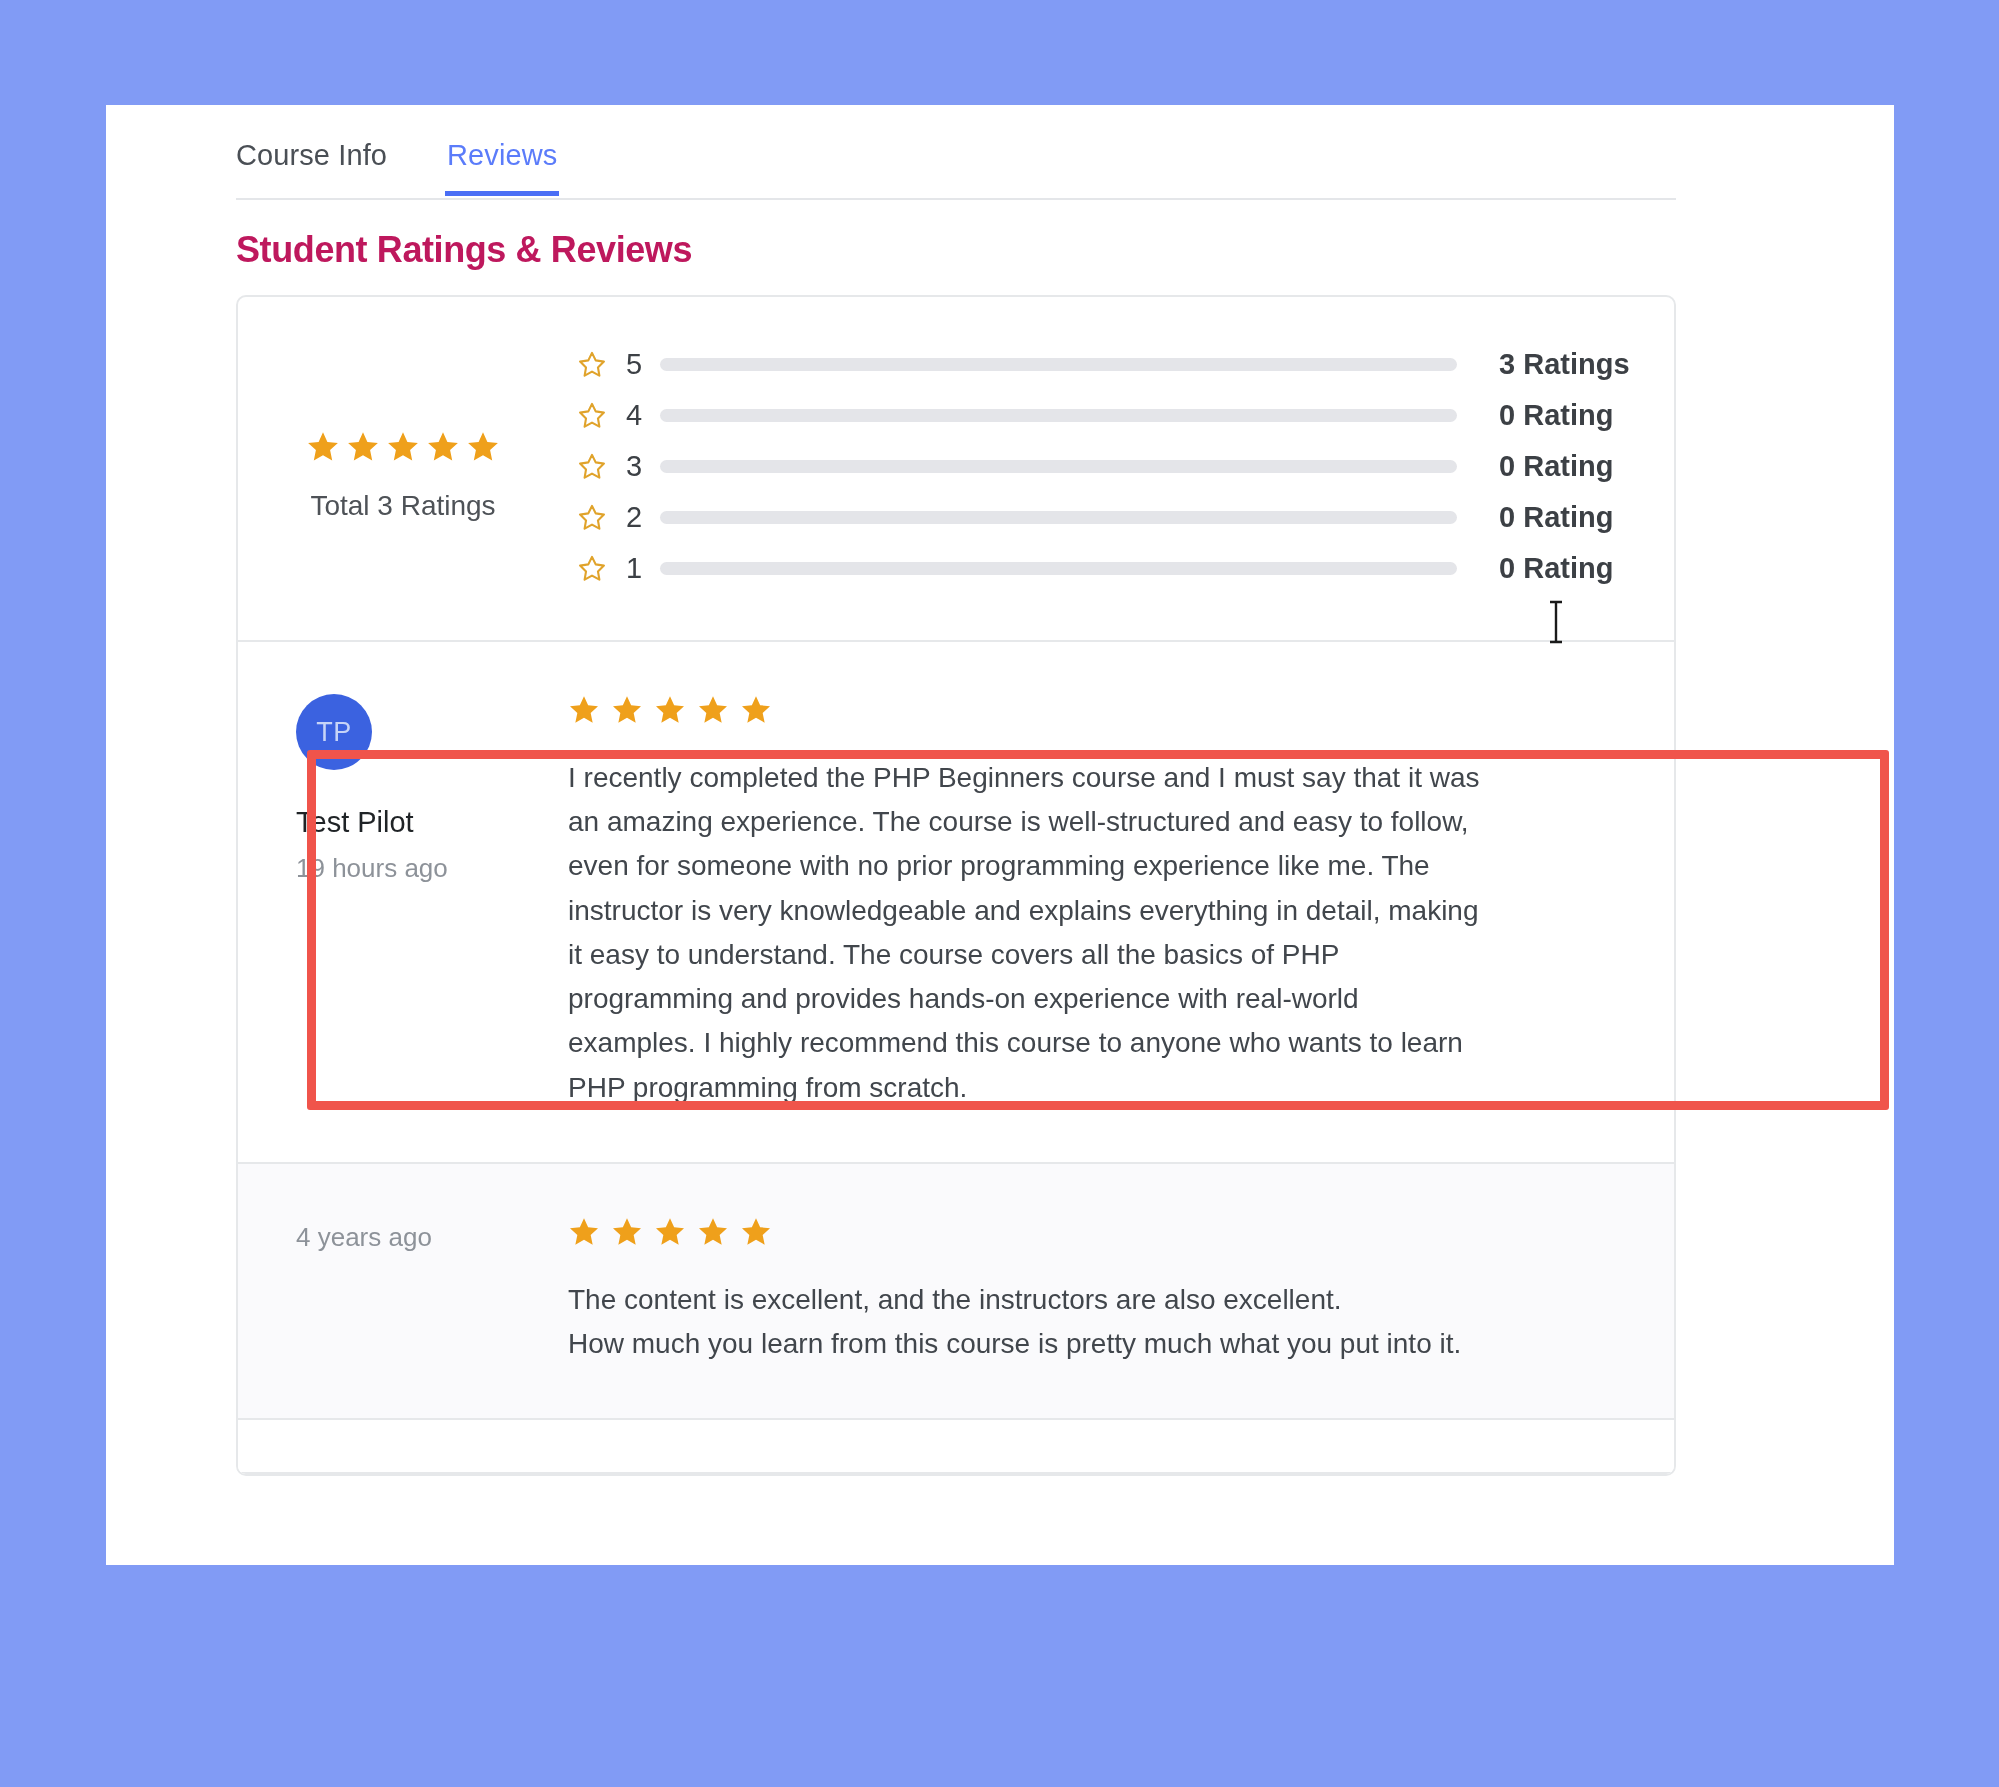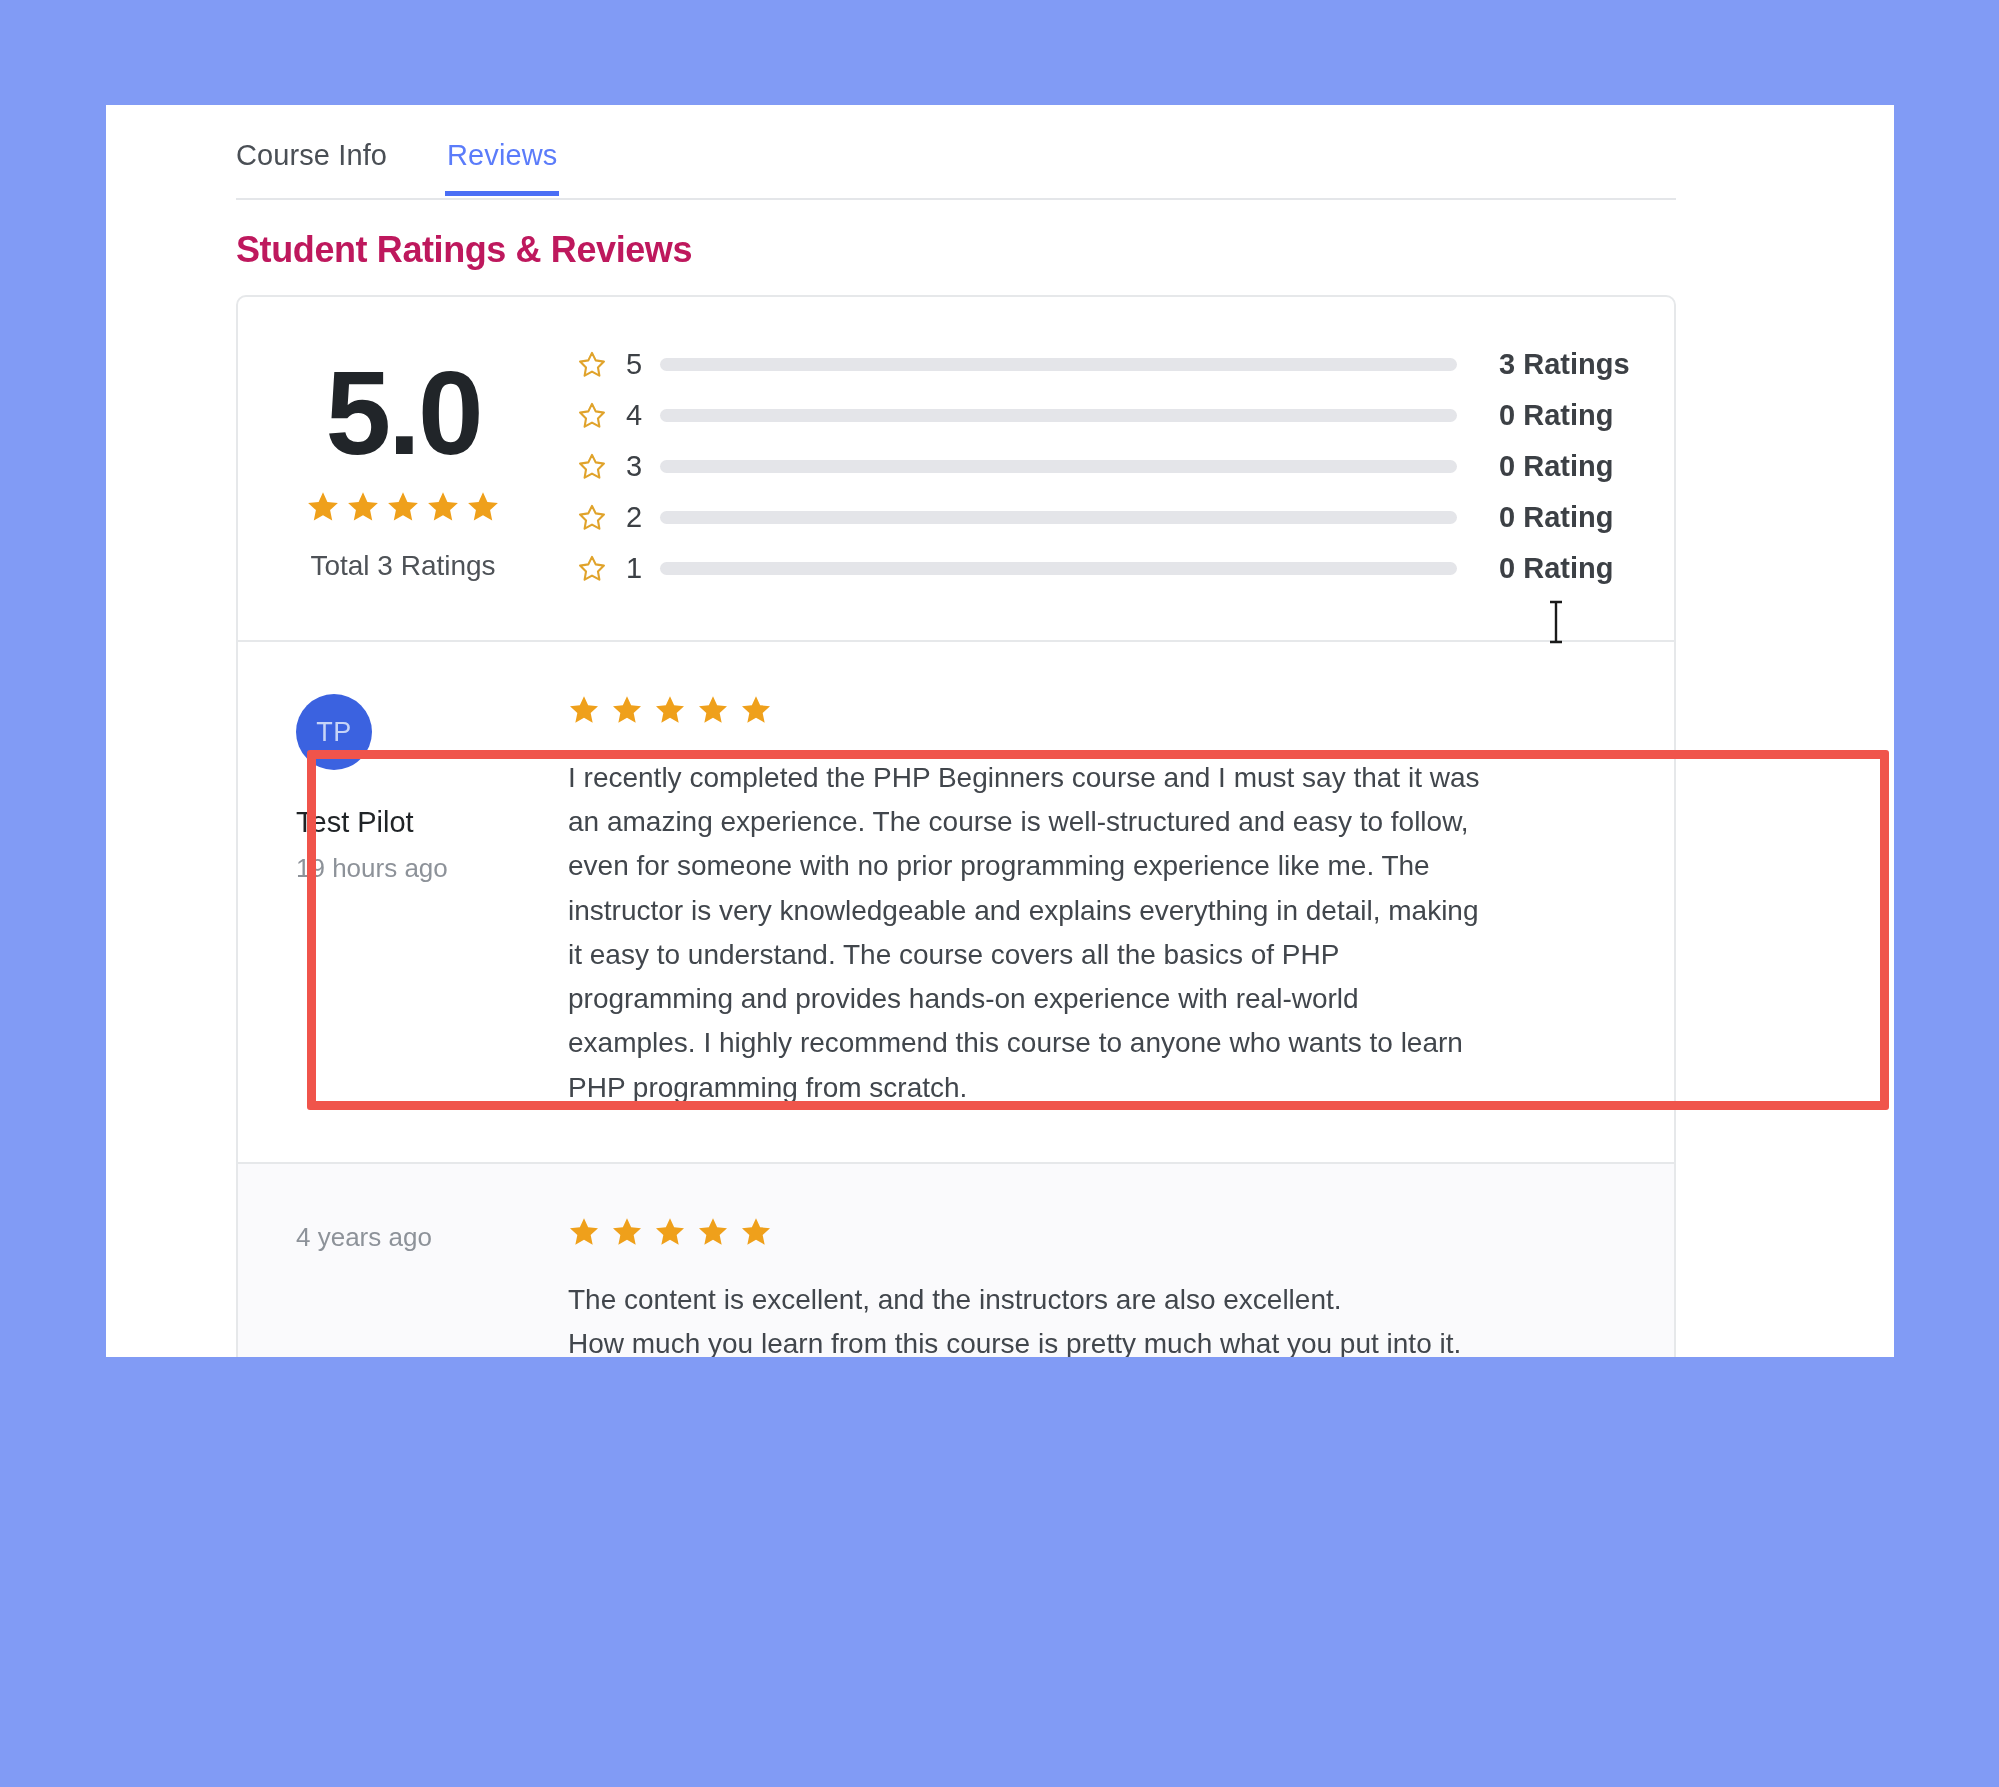--- a/index.html
+++ b/index.html
@@ -15,21 +15,21 @@
     font-family: "Liberation Sans", sans-serif;
     -webkit-font-smoothing: antialiased;
   }
 
   
   .page-sheet {
     position: absolute;
     left: 106px;
     top: 105px;
     width: 1788px;
-    height: 1252px;
+    height: 1460px;
     background: #ffffff;
     overflow: hidden;
   }
 
   
   .tabs-bar {
     position: absolute;
     left: 130px;
     top: 20px;
     width: 1440px;
@@ -257,21 +257,20 @@
     <button class="tab active">Reviews</button>
   </div>
 
   <div class="section-heading">Student Ratings &amp; Reviews</div>
 
   <div class="reviews-container">
 
     <div class="summary-panel">
 
       <div class="avg-block">
-        <div class="avg-number">5.0</div>
         <div class="avg-stars">
           <svg class="star-filled" width="34" height="34" viewBox="0 0 24 24" fill="currentColor">
               <path d="M12 1.6l3.1 6.8 7.4.8-5.5 5 1.5 7.3L12 17.8 5.5 21.5 7 14.2l-5.5-5 7.4-.8z"></path>
             </svg>
           <svg class="star-filled" width="34" height="34" viewBox="0 0 24 24" fill="currentColor">
               <path d="M12 1.6l3.1 6.8 7.4.8-5.5 5 1.5 7.3L12 17.8 5.5 21.5 7 14.2l-5.5-5 7.4-.8z"></path>
             </svg>
           <svg class="star-filled" width="34" height="34" viewBox="0 0 24 24" fill="currentColor">
               <path d="M12 1.6l3.1 6.8 7.4.8-5.5 5 1.5 7.3L12 17.8 5.5 21.5 7 14.2l-5.5-5 7.4-.8z"></path>
             </svg>

